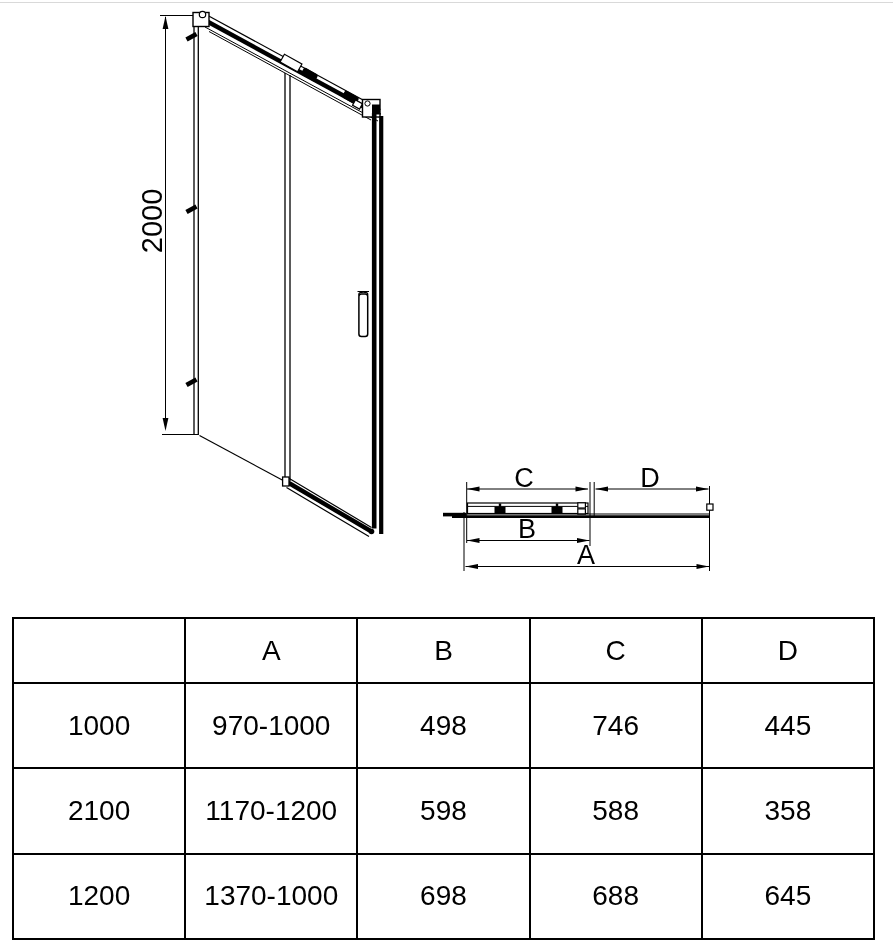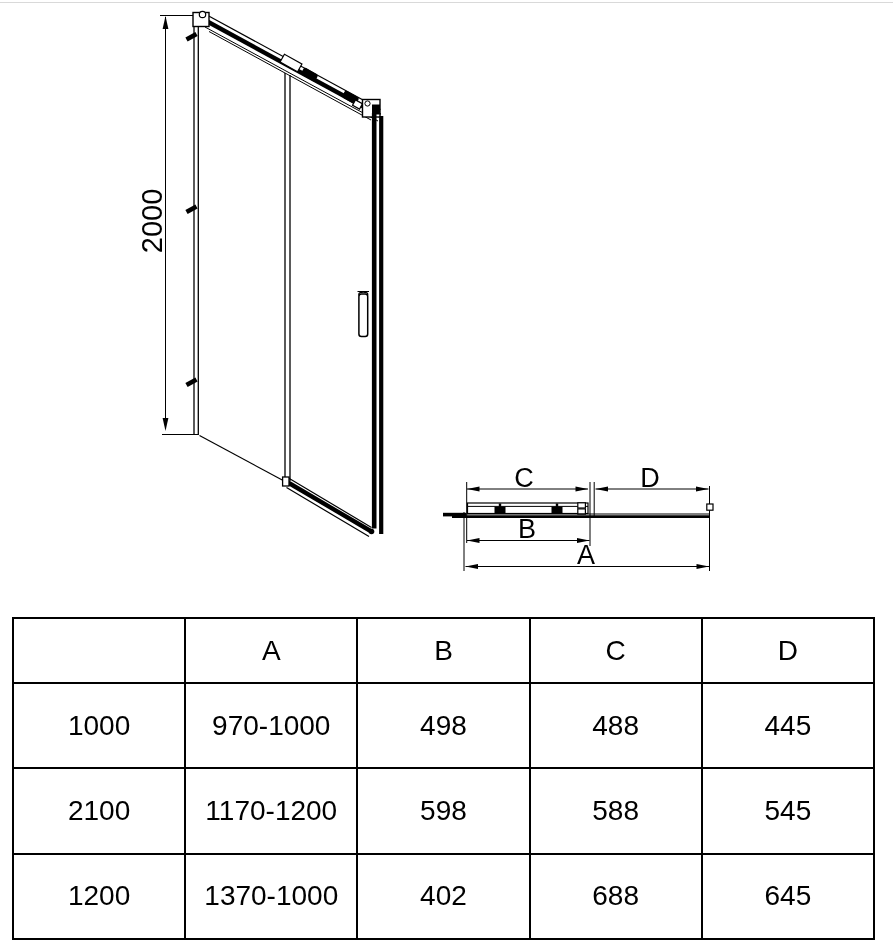--- a/index.html
+++ b/index.html
@@ -160,31 +160,31 @@
       <th></th>
       <th>A</th>
       <th>B</th>
       <th>C</th>
       <th>D</th>
     </tr>
     <tr class="row">
       <td>1000</td>
       <td>970-1000</td>
       <td>498</td>
-      <td>488</td>
+      <td>746</td>
       <td>445</td>
     </tr>
     <tr class="row">
       <td>2100</td>
       <td>1170-1200</td>
       <td>598</td>
       <td>588</td>
-      <td>545</td>
+      <td>358</td>
     </tr>
     <tr class="row">
       <td>1200</td>
       <td>1370-1000</td>
-      <td>402</td>
+      <td>698</td>
       <td>688</td>
       <td>645</td>
     </tr>
   </tbody>
 </table>
 
 </body></html>

